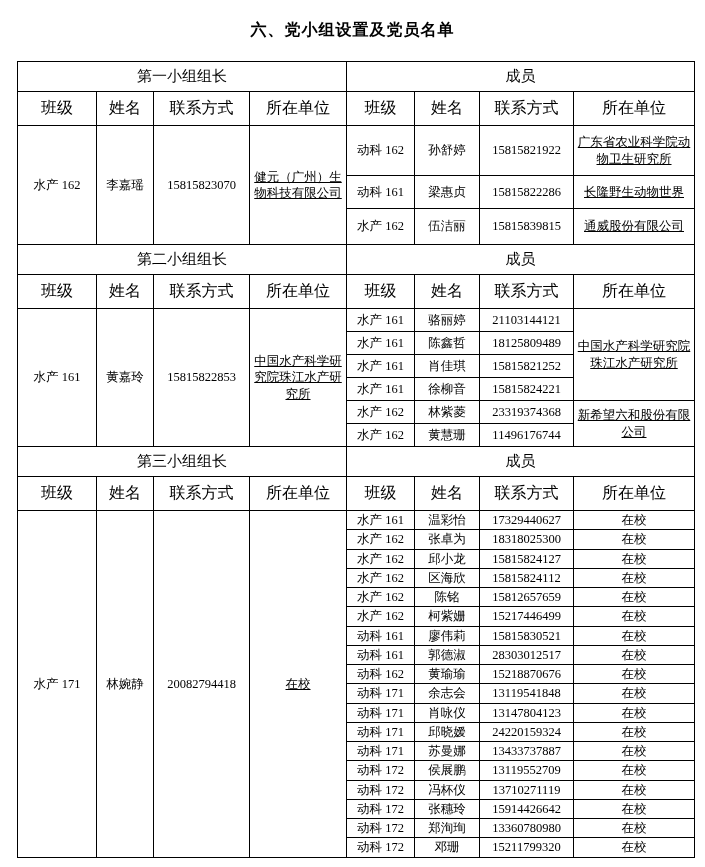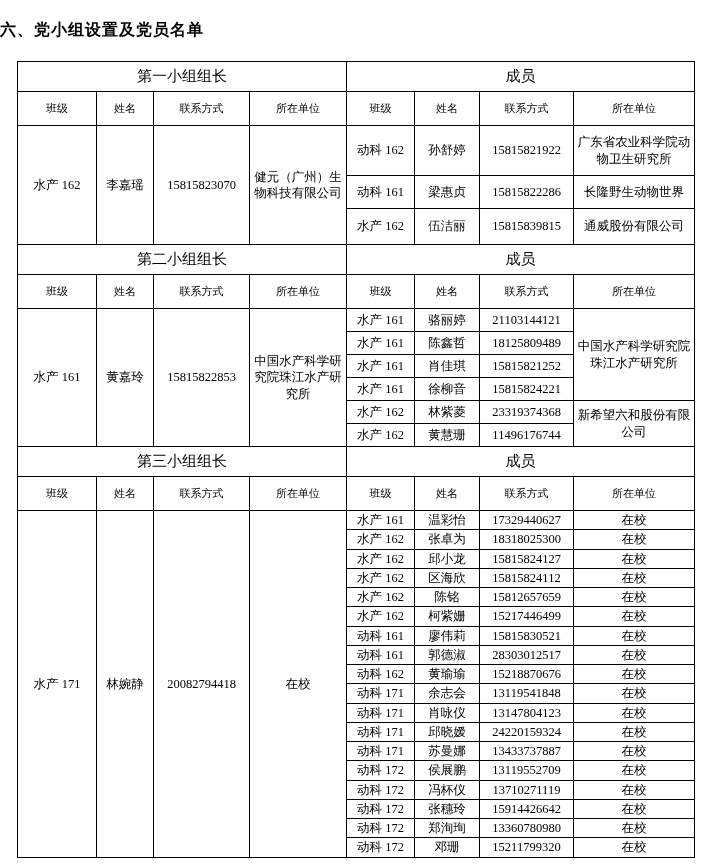--- a/index.html
+++ b/index.html
@@ -11,21 +11,21 @@
     color: #000;
     font-family: "Liberation Serif", "DejaVu Serif", serif;
   }
   .page {
     width: 705px;
     height: 867px;
     background: #fff;
     overflow: hidden;
   }
   .doc-title {
-    text-align: left;
+    text-align: center;
     font-weight: bold;
     font-size: 16px;
     padding-top: 20px;
     margin: 0 0 20px 0;
     letter-spacing: 1px;
   }
   table.roster {
     border-collapse: collapse;
     table-layout: fixed;
     margin-left: 17px;
@@ -39,24 +39,25 @@
     padding: 1px 2px;
     line-height: 1.3;
     overflow: hidden;
   }
   tr.group-header-row td {
     font-size: 15px;
     height: 27px;
   }
   tr.col-header-row td {
     height: 31px;
-    font-size: 11px;
+    font-size: 16px;
   }
   td.unit {
     padding: 1px 7px;
+    text-decoration: underline;
   }
   .g3 td {
     font-size: 12px;
     padding: 0 2px;
     line-height: 1.15;
   }
 </style>
 </head>
 <body>
 

